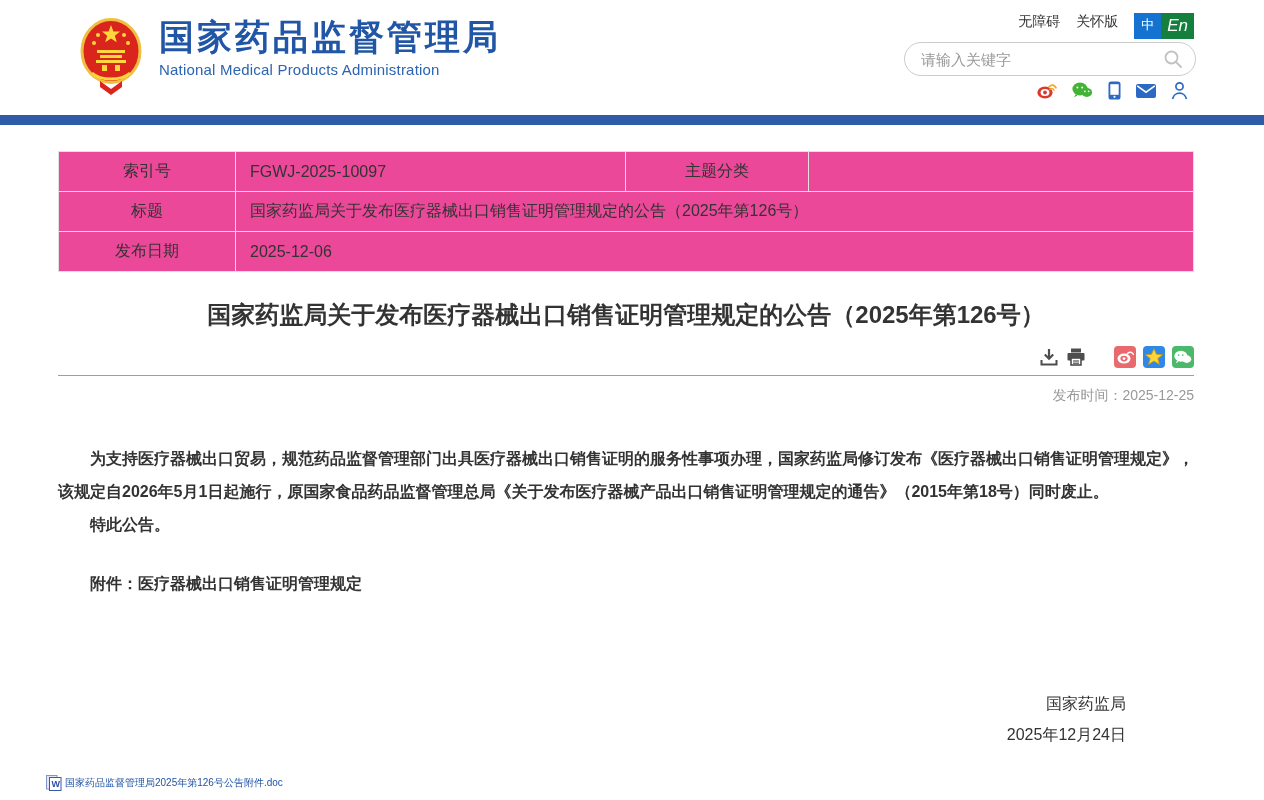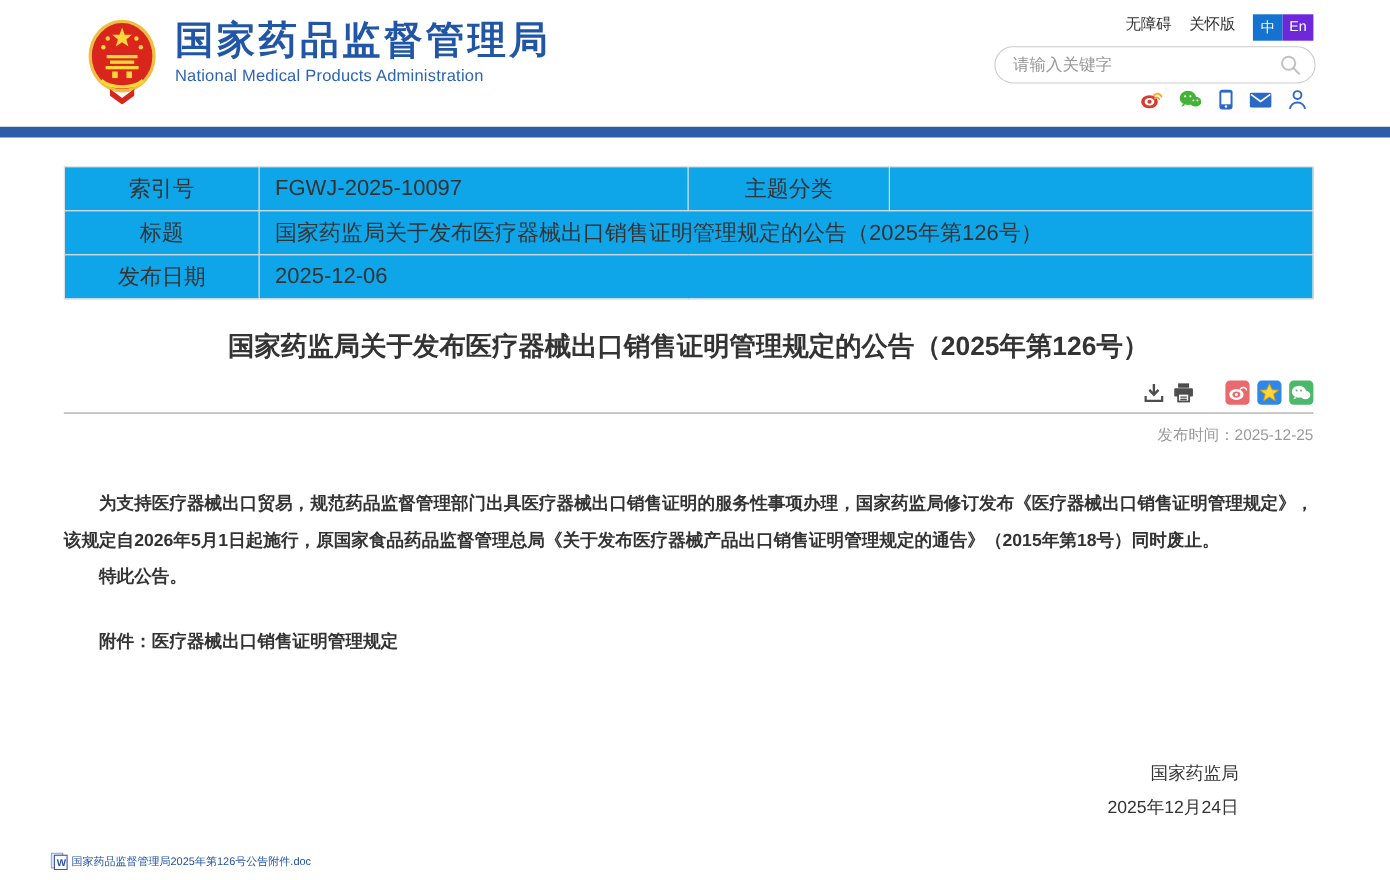--- a/index.html
+++ b/index.html
@@ -5,42 +5,42 @@
   * { box-sizing: border-box; margin: 0; padding: 0; }
   html, body { width: 1264px; height: 800px; background: #fff;
     font-family: "Liberation Sans", "DejaVu Sans", sans-serif; color: #333; }
 
   
   .header { position: relative; height: 115px; background: #fff; }
   .util-row { position: absolute; top: 13px; right: 70px; display: flex; align-items: flex-start; gap: 16px; font-size: 14px; }
   .util-link { color: #333; text-decoration: none; cursor: pointer; }
   .lang-group { display: flex; }
   .lang-zh { background: #1472d0; color: #fff; font-size: 13px; padding: 3px 7px; cursor: pointer; }
-  .lang-en { background: #6d28d9; color: #fff; font-size: 13px; padding: 3px 6px; cursor: pointer; }
+  .lang-en { background: #15803d; color: #fff; font-size: 17px; padding: 3px 6px; cursor: pointer; font-style: italic; }
 
   .brand { position: absolute; left: 80px; top: 17px; display: flex; align-items: flex-start; gap: 17px; cursor: pointer; }
   .brand-text .cn { font-size: 35px; font-weight: bold; color: #2156a6; letter-spacing: 3px; line-height: 1.15; }
   .brand-text .en { font-size: 15px; color: #2c64b1; margin-top: 4px; letter-spacing: 0.2px; }
 
   .search-pill { position: absolute; right: 68px; top: 42px; width: 292px; height: 34px;
     border: 1px solid #ccc; border-radius: 17px; display: flex; align-items: center; padding: 0 12px 0 16px; }
   .search-pill input { flex: 1; border: none; outline: none; font-size: 15px; color: #333; background: transparent;
     font-family: "Liberation Sans", "DejaVu Sans", sans-serif; }
   .search-pill input::placeholder { color: #999; }
   .mini-icons { position: absolute; right: 76px; top: 81px; display: flex; align-items: center; gap: 15px; }
   .mini-icons span { display: inline-flex; cursor: pointer; }
 
   
   .blue-bar { height: 10px; background: #2e5ca8; }
 
   
   .container { width: 1136px; margin-left: 58px; }
 
   table.info { border-collapse: collapse; width: 100%; margin-top: 26px; table-layout: fixed; }
-  table.info td { border: 1px solid #e0e0e0; height: 40px; font-size: 20px; color: #333; background: #0ea5e9; }
+  table.info td { border: 1px solid #e0e0e0; height: 40px; font-size: 16px; color: #333; background: #ec4899; }
   td.cell-label { background: #f4f4f4; text-align: center; }
   td.cell-value { padding-left: 14px; text-align: left; }
   .col1 { width: 177px; } .col2 { width: 390px; } .col3 { width: 183px; }
 
   .article-title { margin-top: 27px; text-align: center; font-size: 24px; font-weight: bold; color: #333; }
 
   .tools-row { display: flex; justify-content: flex-end; align-items: center; gap: 7px; margin-top: 15px; padding-bottom: 7px; }
   .tools-row .tool { display: inline-flex; cursor: pointer; }
   .tool-gap { width: 14px; }
   .share-sq { width: 22px; height: 22px; border-radius: 4px; display: inline-flex; align-items: center; justify-content: center; cursor: pointer; }

